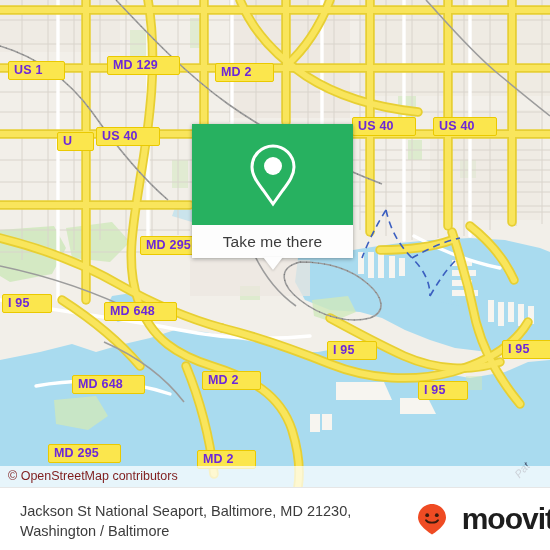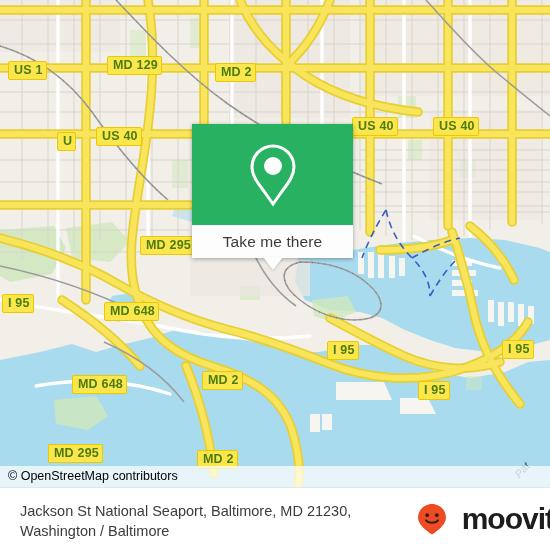--- a/index.html
+++ b/index.html
@@ -29,21 +29,21 @@
   #map svg { display: block; }
   
   #attribution {
     position: absolute;
     left: 0;
     top: 466px;
     width: 550px;
     height: 21px;
     background: rgba(255,255,255,0.72);
     font-size: 12.5px;
-    color: #000000;
+    color: #7f1d1d;
     line-height: 21px;
     padding-left: 8px;
     box-sizing: border-box;
     white-space: nowrap;
   }
   
   #popup {
     position: absolute;
     left: 192px;
     top: 124px;
@@ -120,24 +120,24 @@
     letter-spacing: -1.0px;
     line-height: 30px;
     margin-left: 15px;
   }
   
   .shield {
     position: absolute;
     background: #fbe64d;
     border: 1.6px solid #eac900;
     border-radius: 2px;
-    color: #4d7c0f;
+    color: #6d28d9;
     font-size: 12.5px;
     font-weight: bold;
-    padding: 1px 3px 2px 5px;
+    padding: 1px 21px 2px 5px;
     line-height: 14px;
     white-space: nowrap;
     box-sizing: border-box;
     letter-spacing: 0.2px;
   }
   .water-label {
     position: absolute;
     color: #4b5b76;
     font-size: 11px;
     font-style: italic;

